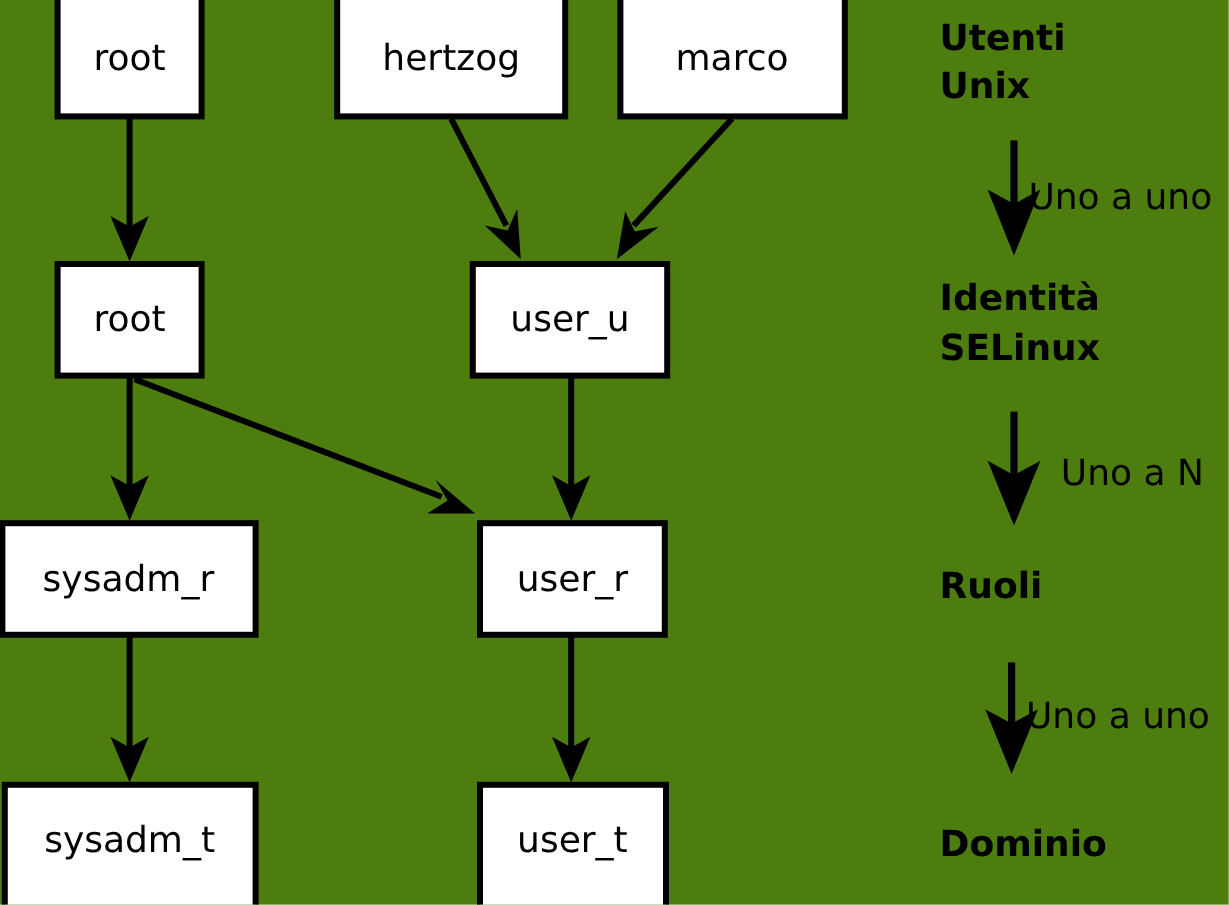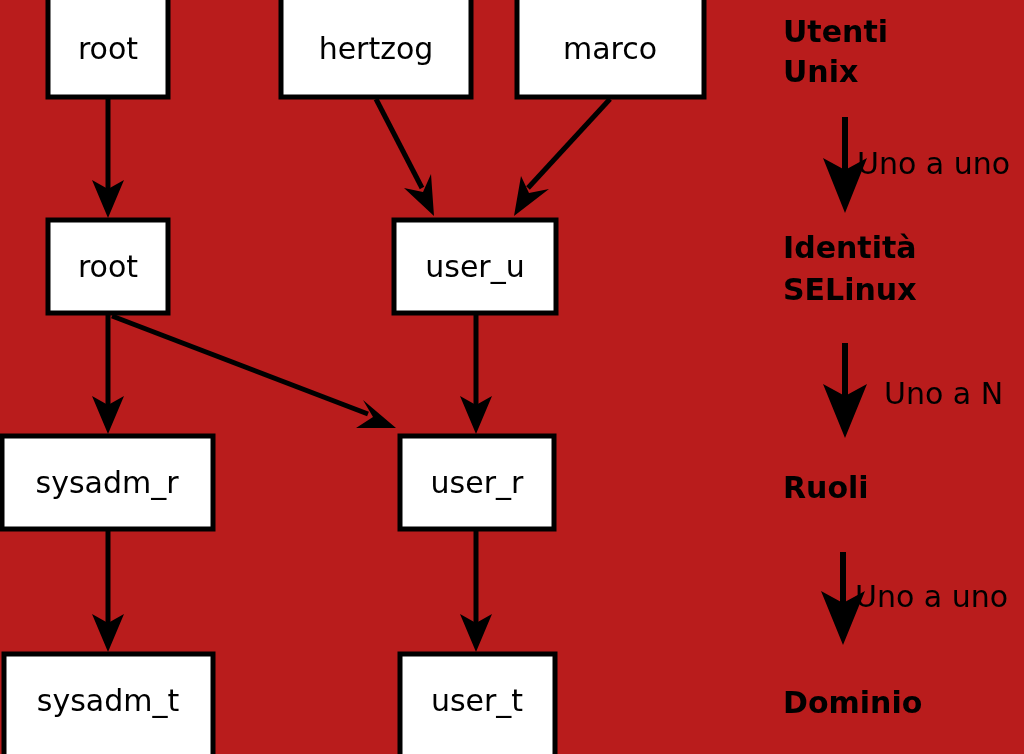--- a/index.html
+++ b/index.html
@@ -4,21 +4,21 @@
 <style>
   html, body {
     margin: 0;
     padding: 0;
     background: #ffffff;
   }
   #canvas {
     position: relative;
     width: 1024px;
     height: 754px;
-    background: #b91c1c;
+    background: #4d7c0f;
     overflow: hidden;
     font-family: "DejaVu Sans", "Liberation Sans", sans-serif;
   }
   #diagram-svg {
     position: absolute;
     top: 0;
     left: 0;
     width: 1024px;
     height: 754px;
   }

